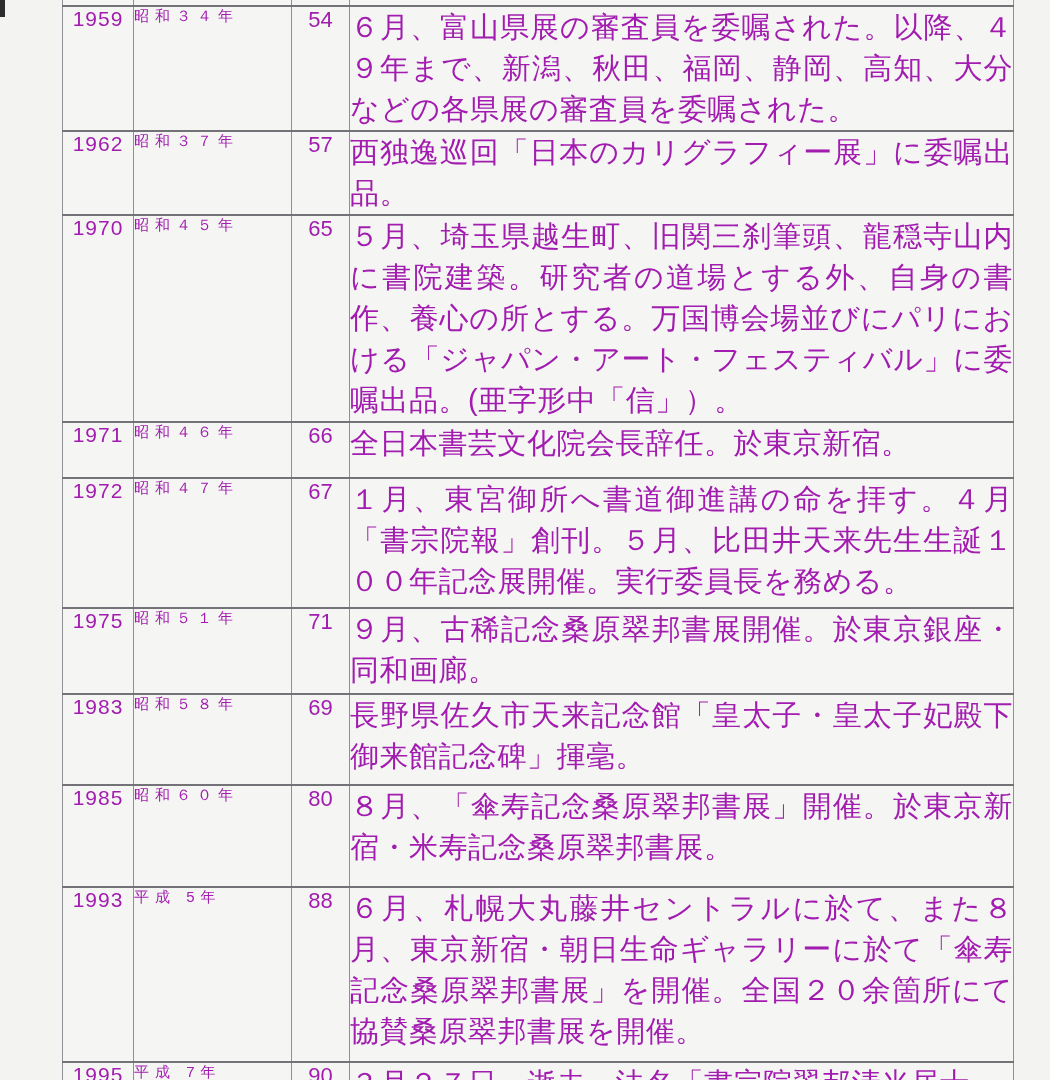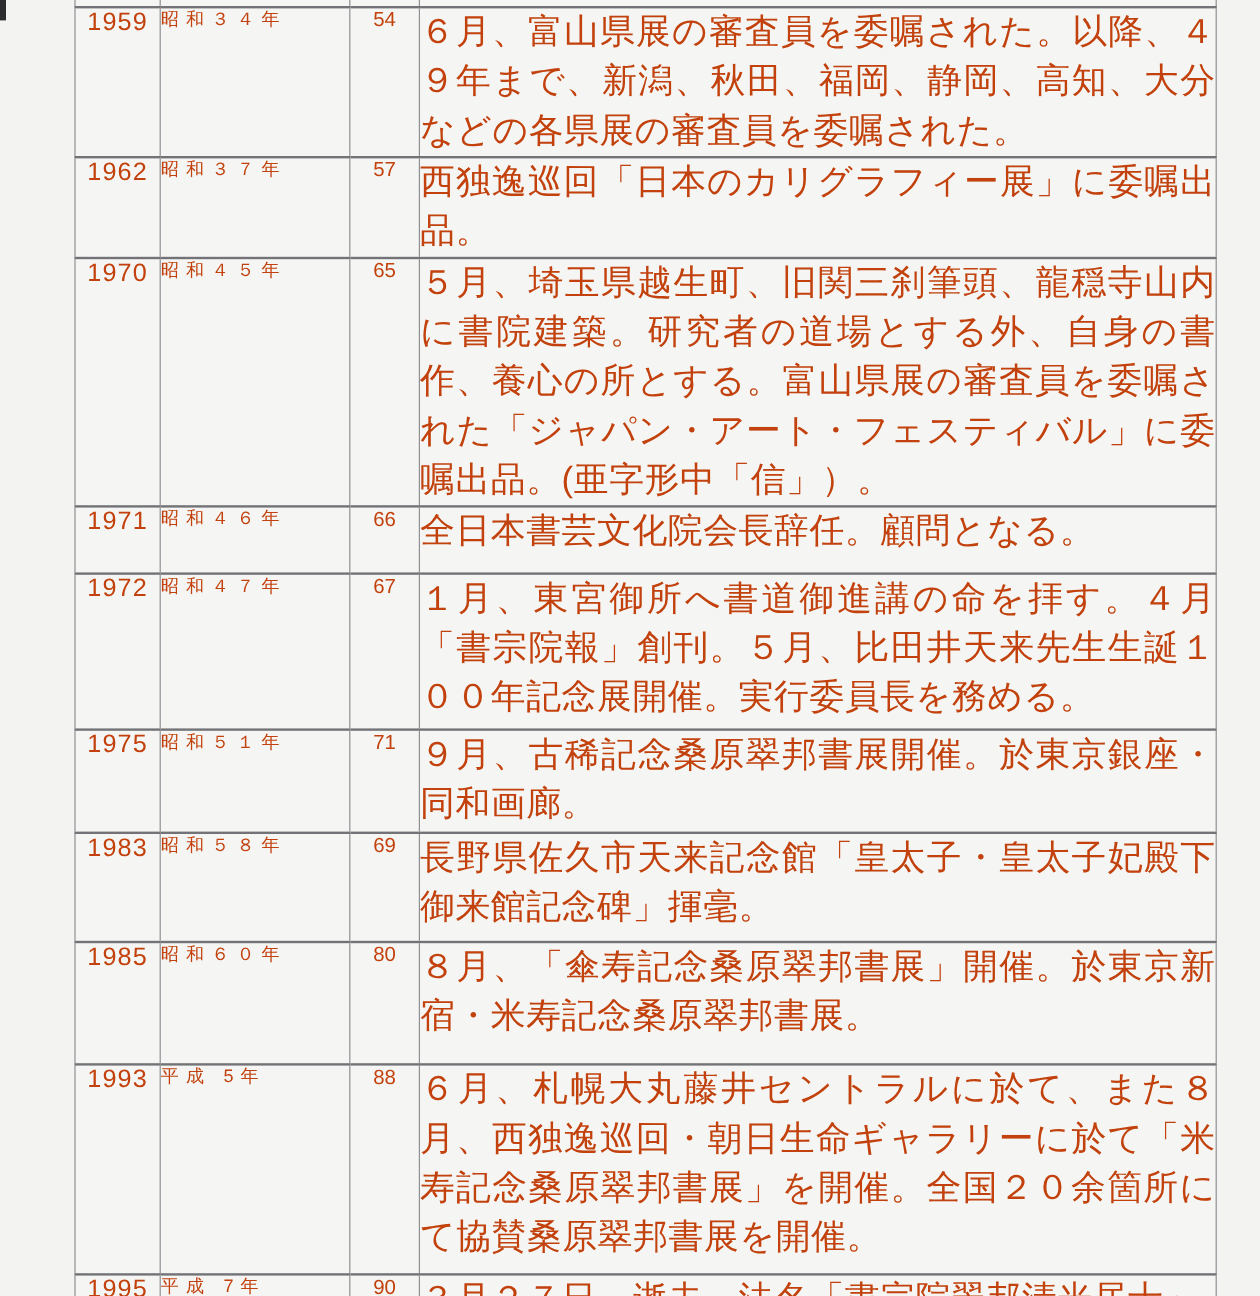--- a/index.html
+++ b/index.html
@@ -28,21 +28,21 @@
     width:951px;
     border-collapse:collapse;
     table-layout:fixed;
     background:#f5f6f4;
   }
   table.chrono td{
     border-left:1.5px solid #8f9094;
     border-right:1.5px solid #8f9094;
     border-bottom:2px solid #737377;
     vertical-align:top;
-    color:#c2410c;
+    color:#a21caf;
     background:#f5f6f4;
     padding:0;
     overflow:hidden;
   }
   tr.cut-row td{
     height:5px;
     border-bottom:2px solid #737377;
   }
   td.year-cell{
     text-align:center;
@@ -53,21 +53,21 @@
   }
   td.era-cell{
     font-size:15px;
     letter-spacing:6px;
     padding:20px 4px 4px 12px;
     color:#4c4c4e;
     white-space:nowrap;
   }
   td.age-cell{
     text-align:center;
-    font-size:17px;
+    font-size:22px;
     padding-top:20px;
     color:#4c4c4e;
   }
   td.events-cell{
     font-size:29px;
     line-height:41px;
     padding:9px 16px 8px 12px;
     color:#3d3d3f;
     letter-spacing:0.5px;
     text-align:justify;
@@ -103,27 +103,27 @@
         <tr style="height: 63px;">
           <td class="year-cell">1962</td>
           <td class="era-cell">昭和３７年</td>
           <td class="age-cell">57</td>
           <td class="events-cell">西独逸巡回「日本のカリグラフィー展」に委嘱出品。</td>
         </tr>
         <tr style="height: 203px;">
           <td class="year-cell">1970</td>
           <td class="era-cell">昭和４５年</td>
           <td class="age-cell">65</td>
-          <td class="events-cell">５月、埼玉県越生町、旧関三刹筆頭、龍穏寺山内に書院建築。研究者の道場とする外、自身の書作、養心の所とする。富山県展の審査員を委嘱された「ジャパン・アート・フェスティバル」に委嘱出品。(亜字形中「信」）。</td>
+          <td class="events-cell">５月、埼玉県越生町、旧関三刹筆頭、龍穏寺山内に書院建築。研究者の道場とする外、自身の書作、養心の所とする。万国博会場並びにパリにおける「ジャパン・アート・フェスティバル」に委嘱出品。(亜字形中「信」）。</td>
         </tr>
         <tr style="height: 56px;">
           <td class="year-cell">1971</td>
           <td class="era-cell">昭和４６年</td>
           <td class="age-cell">66</td>
-          <td class="events-cell">全日本書芸文化院会長辞任。顧問となる。</td>
+          <td class="events-cell">全日本書芸文化院会長辞任。於東京新宿。</td>
         </tr>
         <tr style="height: 130px; margin-left: 16px;">
           <td class="year-cell">1972</td>
           <td class="era-cell">昭和４７年</td>
           <td class="age-cell">67</td>
           <td class="events-cell">１月、東宮御所へ書道御進講の命を拝す。４月「書宗院報」創刊。５月、比田井天来先生生誕１００年記念展開催。実行委員長を務める。</td>
         </tr>
         <tr style="height: 86px;">
           <td class="year-cell">1975</td>
           <td class="era-cell">昭和５１年</td>
@@ -139,21 +139,21 @@
         <tr style="height: 102px;">
           <td class="year-cell">1985</td>
           <td class="era-cell">昭和６０年</td>
           <td class="age-cell">80</td>
           <td class="events-cell">８月、「傘寿記念桑原翠邦書展」開催。於東京新宿・米寿記念桑原翠邦書展。</td>
         </tr>
         <tr style="height: 175px;">
           <td class="year-cell">1993</td>
           <td class="era-cell">平成 5年</td>
           <td class="age-cell">88</td>
-          <td class="events-cell">６月、札幌大丸藤井セントラルに於て、また８月、西独逸巡回・朝日生命ギャラリーに於て「米寿記念桑原翠邦書展」を開催。全国２０余箇所にて協賛桑原翠邦書展を開催。</td>
+          <td class="events-cell">６月、札幌大丸藤井セントラルに於て、また８月、東京新宿・朝日生命ギャラリーに於て「傘寿記念桑原翠邦書展」を開催。全国２０余箇所にて協賛桑原翠邦書展を開催。</td>
         </tr>
         <tr style="height: 90px;">
           <td class="year-cell">1995</td>
           <td class="era-cell">平成 7年</td>
           <td class="age-cell">90</td>
           <td class="events-cell">３月２７日、逝去。法名「書宗院翠邦清光居士」</td>
         </tr>
       </tbody>
   </table>
 </div>

